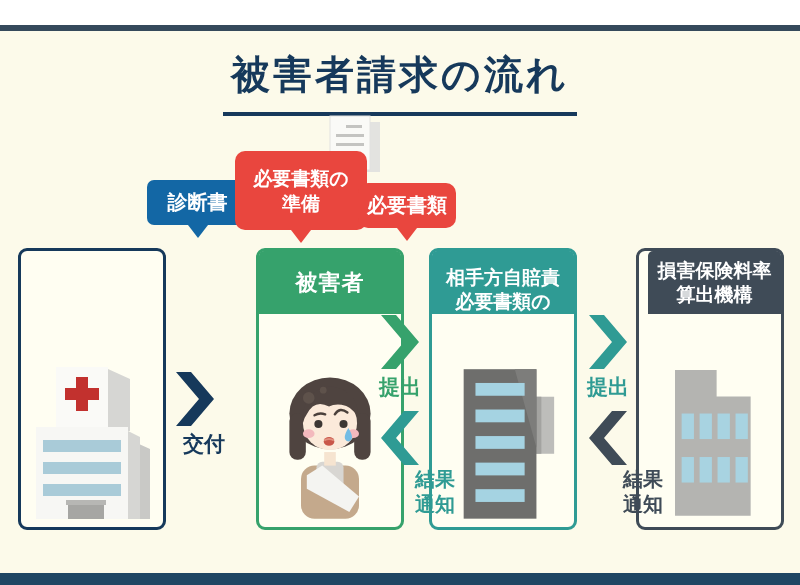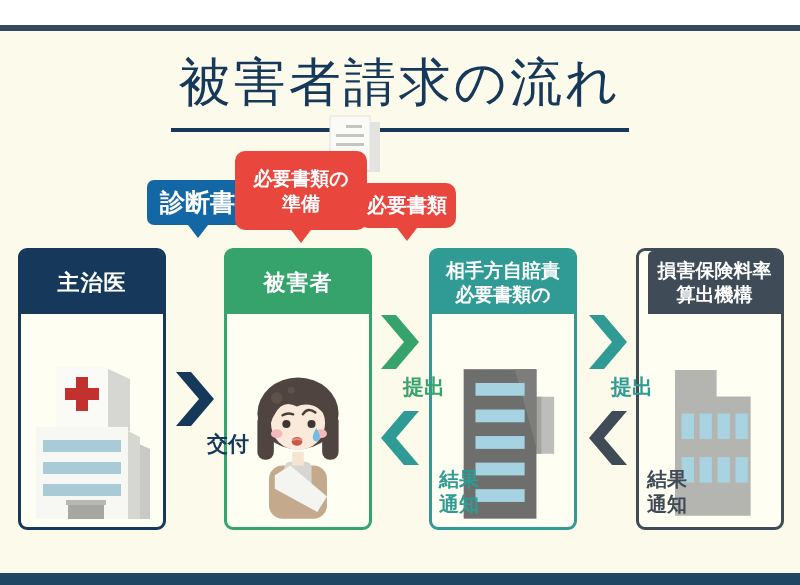--- a/index.html
+++ b/index.html
@@ -3,54 +3,54 @@
 <meta charset="utf-8">
 <style>
   html,body{margin:0;padding:0;background:#ffffff;}
   .canvas{position:relative;width:800px;height:585px;background:#ffffff;overflow:hidden;
           font-family:"Liberation Sans","DejaVu Sans",sans-serif;}
   .content-bg{position:absolute;left:0;top:31px;width:800px;height:542px;background:var(--cream,#FCFAEA);}
   .topbar{position:absolute;left:0;top:25px;width:800px;height:6px;background:var(--top_bar,#35495B);}
   .bottombar{position:absolute;left:0;top:573px;width:800px;height:12px;background:var(--bottom_bar,#1F4663);}
 
   .title-wrap{position:absolute;top:48px;left:0;width:800px;text-align:center;}
-  .title-wrap span{display:inline-block;font-size:52px;font-weight:normal;color:var(--navy,#16395B);
+  .title-wrap span{display:inline-block;font-size:39px;font-weight:bold;color:var(--navy,#16395B);
                    letter-spacing:3px;border-bottom:4px solid var(--navy,#16395B);padding:0 8px 10px;}
 
   .bubble{position:absolute;color:#fff;font-weight:bold;display:flex;flex-direction:column;
           align-items:center;justify-content:center;text-align:center;border-radius:7px;z-index:3;}
   .bubble::after{content:"";position:absolute;top:100%;left:50%;transform:translateX(-50%);
           width:0;height:0;border:10px solid transparent;border-top:13px solid #000;border-bottom:0;}
   .bubble.blue{background:var(--blue,#1367A5);}  .bubble.blue::after{border-top-color:var(--blue,#1367A5);}
   .bubble.red{background:var(--red,#E9463E);border-radius:10px;}  .bubble.red::after{border-top-color:var(--red,#E9463E);}
 
   .docicon{position:absolute;left:322px;top:114px;z-index:2;}
 
   .card{position:absolute;top:248px;width:148px;height:282px;border-radius:9px;border:3px solid;
         box-sizing:border-box;background:var(--card_bg,#FFFEF2);}
   .card .hd{height:63px;display:flex;flex-direction:column;align-items:center;justify-content:center;
         color:#fff;font-weight:bold;border-radius:5px 5px 0 0;}
   .hd.one{font-size:22px;letter-spacing:1px;}
   .hd.two{font-size:19px;line-height:24px;letter-spacing:0;}
   .card .body{position:absolute;left:0;right:0;top:63px;bottom:0;display:flex;align-items:flex-end;
         justify-content:center;padding-bottom:8px;}
   .card.navy{border-color:var(--navy,#16395B);}   .card.navy .hd{background:var(--navy,#16395B);}
-  .card.green{border-color:var(--green,#36A26C);} .card.green .hd{background:var(--green,#36A26C);}
-  .card.teal{border-color:var(--teal,#2F9B94);}   .card.teal .hd{background:var(--teal,#2F9B94);}
+  .card.green{border-color:var(--green,#36A26C);margin-left:32px;} .card.green .hd{background:var(--green,#36A26C);}
+  .card.teal{border-color:var(--teal,#2F9B94);}   .card.teal .hd{background:var(--teal,#2F9B94);justify-content:flex-end;}
   .card.slate{border-color:var(--slate,#3F4B57);padding-left:9px;} .card.slate .hd{background:var(--slate,#3F4B57);}
 
   .chev{position:absolute;width:38px;height:54px;}
   .chev svg{display:block;width:100%;height:100%;}
   .chev.flip{transform:scaleX(-1);}
   .chev.navy svg polygon{fill:var(--navy,#16395B);}
   .chev.green svg polygon{fill:var(--green,#36A26C);}
   .chev.teal svg polygon{fill:var(--teal,#2F9B94);}
   .chev.slate svg polygon{fill:var(--slate,#3F4B57);}
 
-  .flow-label{position:absolute;font-weight:bold;text-align:center;margin-left:24px;}
+  .flow-label{position:absolute;font-weight:bold;text-align:center;}
   .flow-label.one{font-size:21px;}
   .flow-label.twoline{font-size:20px;line-height:25px;padding-left:35px;}
   .fl-navy{color:var(--navy,#16395B);text-align:right;} .fl-green{color:var(--green,#36A26C);}
   .fl-teal{color:var(--teal,#2F9B94);} .fl-slate{color:var(--slate,#3F4B57);}
 </style>
 </head>
 <body>
 
 <div class="canvas">
   <div class="content-bg"></div>
@@ -65,35 +65,32 @@
     <svg width="64" height="64" viewBox="0 0 64 64">
       <rect x="22" y="8" width="36" height="50" fill="#E3E3E0"></rect>
       <rect x="8" y="2" width="40" height="54" fill="#FAFAF7" stroke="#E2E2DF" stroke-width="1"></rect>
       <rect x="24" y="11" width="16" height="3" fill="#C4C4C1"></rect>
       <rect x="14" y="20" width="28" height="3" fill="#C4C4C1"></rect>
       <rect x="14" y="29" width="28" height="3" fill="#C4C4C1"></rect>
       <rect x="14" y="38" width="24" height="3" fill="#C4C4C1"></rect>
     </svg>
   </div>
 
-  <div class="bubble blue" style="left:147px;top:180px;width:101px;height:45px;font-size:25px;">
+  <div class="bubble blue" style="left:147px;top:180px;width:101px;height:45px;font-size:20px;">
     <span>診断書</span>
   </div>
   <div class="bubble red" style="left:235px;top:151px;width:132px;height:79px;font-size:19px;line-height:25px;">
     <span>必要書類の</span>
     <span>準備</span>
   </div>
   <div class="bubble red" style="left:358px;top:183px;width:98px;height:45px;font-size:20px;">
     <span>必要書類</span>
   </div>
 
   <div class="card navy" style="left:18px;">
-    <div class="hd one">
-      <span>主治医</span>
-    </div>
     <div class="body">
       <svg width="128" height="168" viewBox="0 0 128 168">
         <polygon points="80,18 102,28 102,80 80,80" fill="#D6D6D3"></polygon>
         <rect x="28" y="16" width="52" height="60" fill="#FAFAF7"></rect>
         <rect x="48" y="26" width="12" height="34" fill="#C2312E"></rect>
         <rect x="37" y="37" width="34" height="12" fill="#C2312E"></rect>
         <polygon points="100,88 122,98 122,168 100,168" fill="#C9C9C6"></polygon>
         <polygon points="92,76 112,86 112,168 92,168" fill="#D6D6D3"></polygon>
         <rect x="8" y="76" width="92" height="92" fill="#F7F7F4"></rect>
         <rect x="15" y="89" width="78" height="12" fill="#A9CBD8"></rect>

